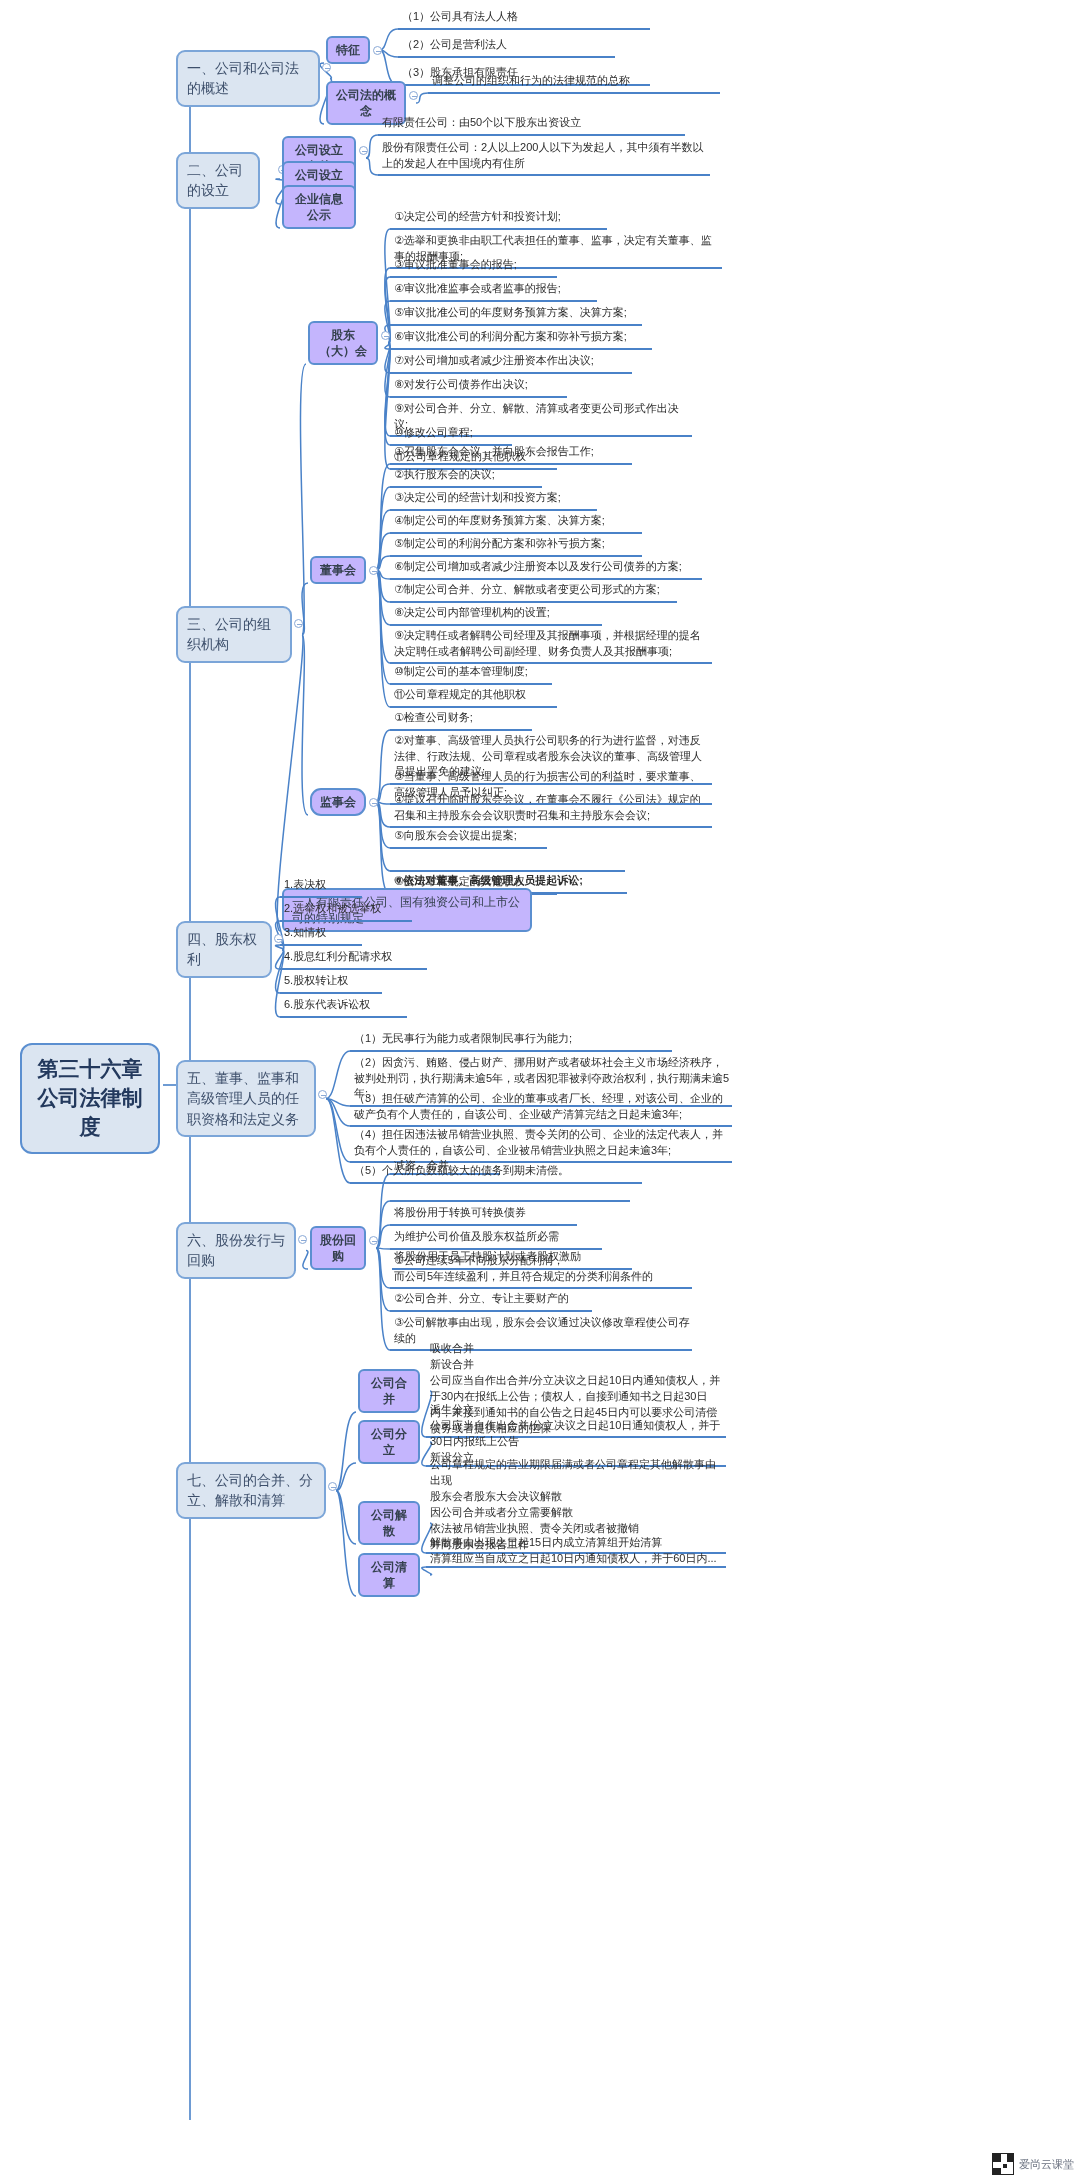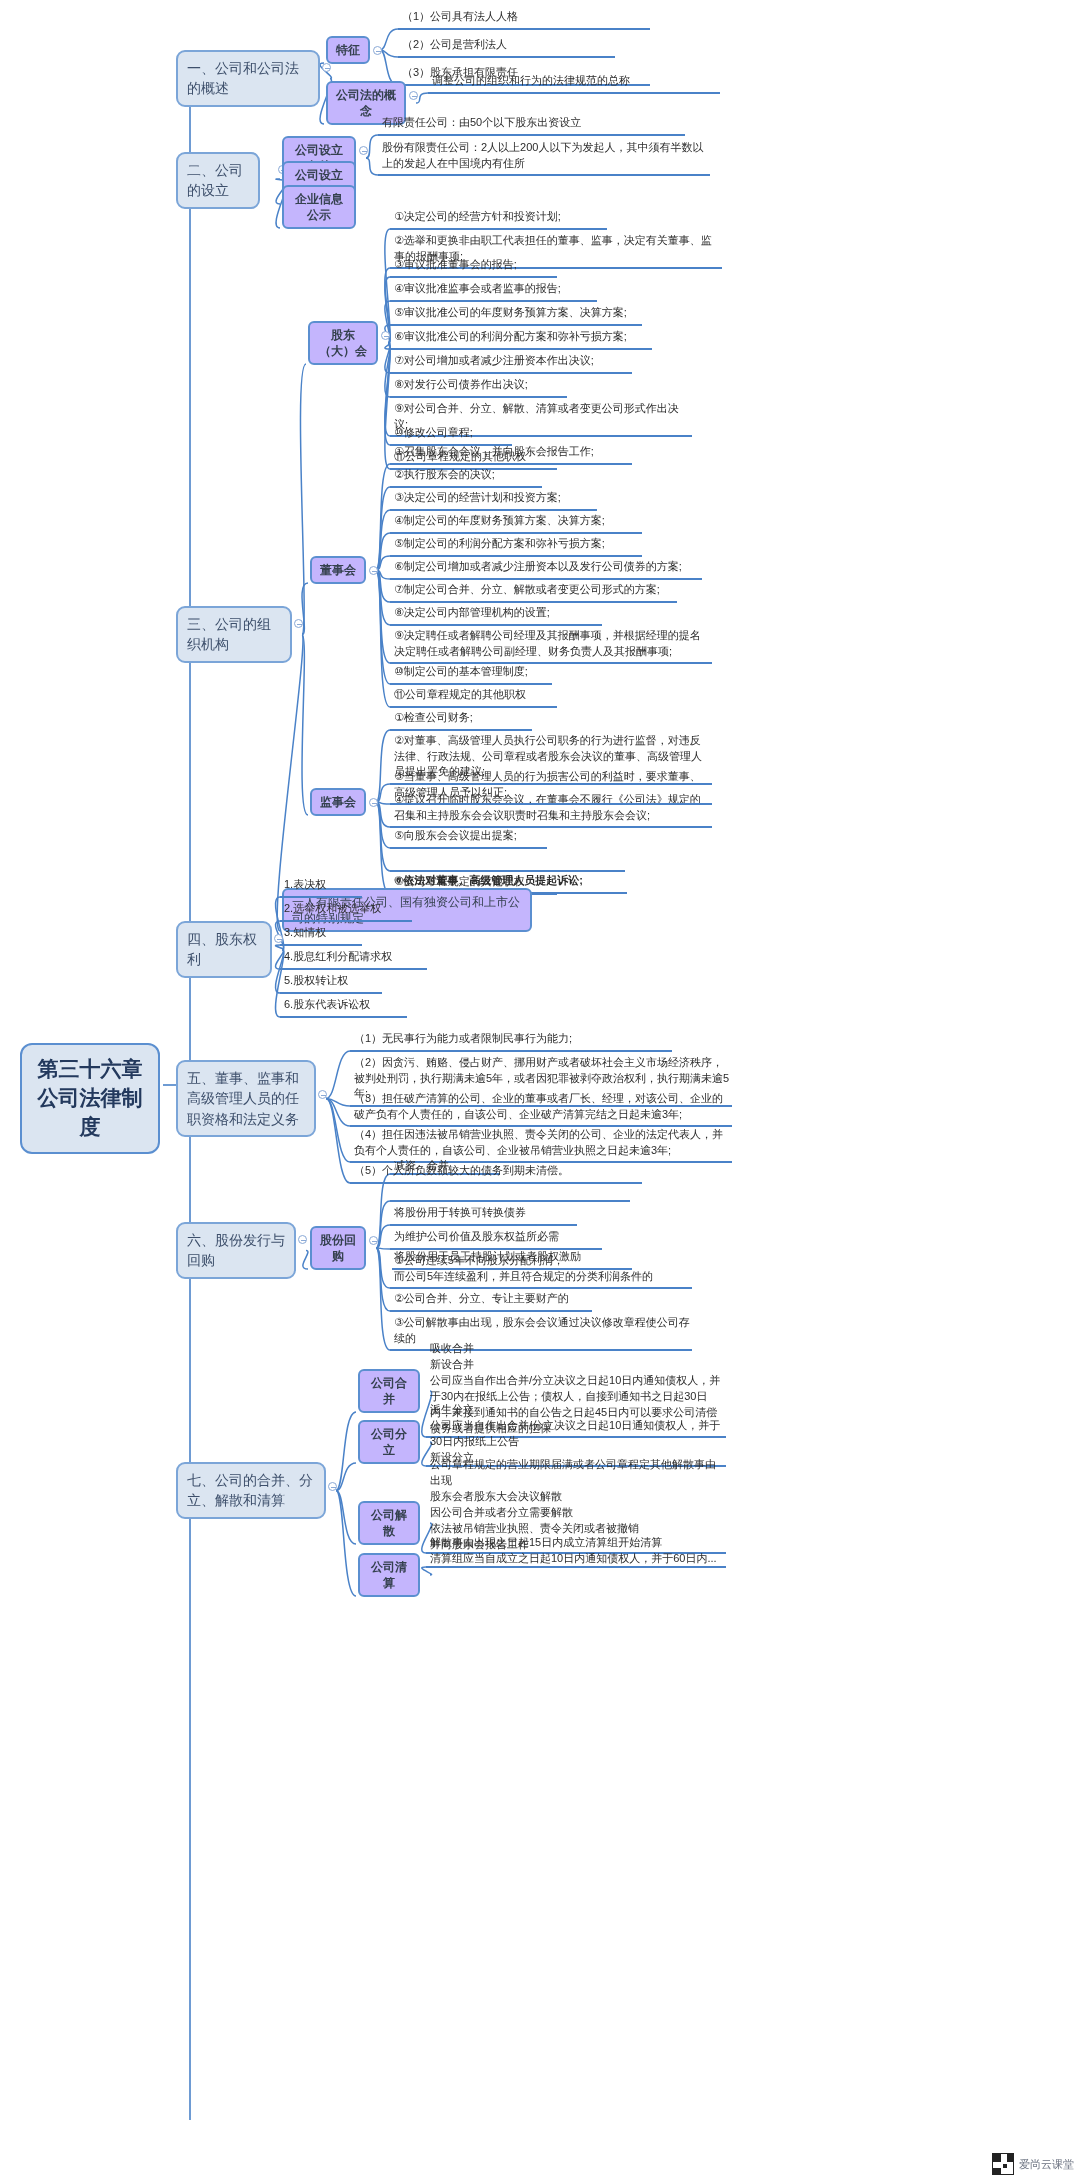--- a/index.html
+++ b/index.html
@@ -292,21 +292,21 @@
   <div class="node leaf u" style="left:392px; top:489px; width:205px;">③决定公司的经营计划和投资方案;</div>
   <div class="node leaf u" style="left:392px; top:512px; width:250px;">④制定公司的年度财务预算方案、决算方案;</div>
   <div class="node leaf u" style="left:392px; top:535px; width:250px;">⑤制定公司的利润分配方案和弥补亏损方案;</div>
   <div class="node leaf u" style="left:392px; top:558px; width:310px;">⑥制定公司增加或者减少注册资本以及发行公司债券的方案;</div>
   <div class="node leaf u" style="left:392px; top:581px; width:285px;">⑦制定公司合并、分立、解散或者变更公司形式的方案;</div>
   <div class="node leaf u" style="left:392px; top:604px; width:210px;">⑧决定公司内部管理机构的设置;</div>
   <div class="node leaf u" style="left:392px; top:627px; width:320px;">⑨决定聘任或者解聘公司经理及其报酬事项，并根据经理的提名决定聘任或者解聘公司副经理、财务负责人及其报酬事项;</div>
   <div class="node leaf u" style="left:392px; top:663px; width:160px;">⑩制定公司的基本管理制度;</div>
   <div class="node leaf u" style="left:392px; top:686px; width:165px;">⑪公司章程规定的其他职权</div>
 
-  <div class="node lvl2" style="left:310px; top:788px; width:56px;">监事会</div>
+  <div class="node lvl2" style="left:310px; top:788px; width:56px;border-radius:11px;">监事会</div>
   <div class="collapse" style="left:369px; top:798px;"></div>
 
   <div class="node leaf u" style="left:392px; top:709px; width:140px;">①检查公司财务;</div>
   <div class="node leaf u" style="left:392px; top:732px; width:320px;">②对董事、高级管理人员执行公司职务的行为进行监督，对违反法律、行政法规、公司章程或者股东会决议的董事、高级管理人员提出罢免的建议;</div>
   <div class="node leaf u" style="left:392px; top:791px; width:320px;">④提议召开临时股东会会议，在董事会不履行《公司法》规定的召集和主持股东会会议职责时召集和主持股东会会议;</div>
   <div class="node leaf u" style="left:392px; top:768px; width:320px;">③当董事、高级管理人员的行为损害公司的利益时，要求董事、高级管理人员予以纠正;</div>
   <div class="node leaf u" style="left:392px; top:827px; width:155px;">⑤向股东会会议提出提案;</div>
   <div class="node leaf u" style="left:392px; top:872px; width:235px;font-weight:bold;">⑥依法对董事、高级管理人员提起诉讼;</div>
   <div class="node leaf u" style="left:392px; top:873px; width:165px;">⑦公司章程规定的其他职权</div>
 

